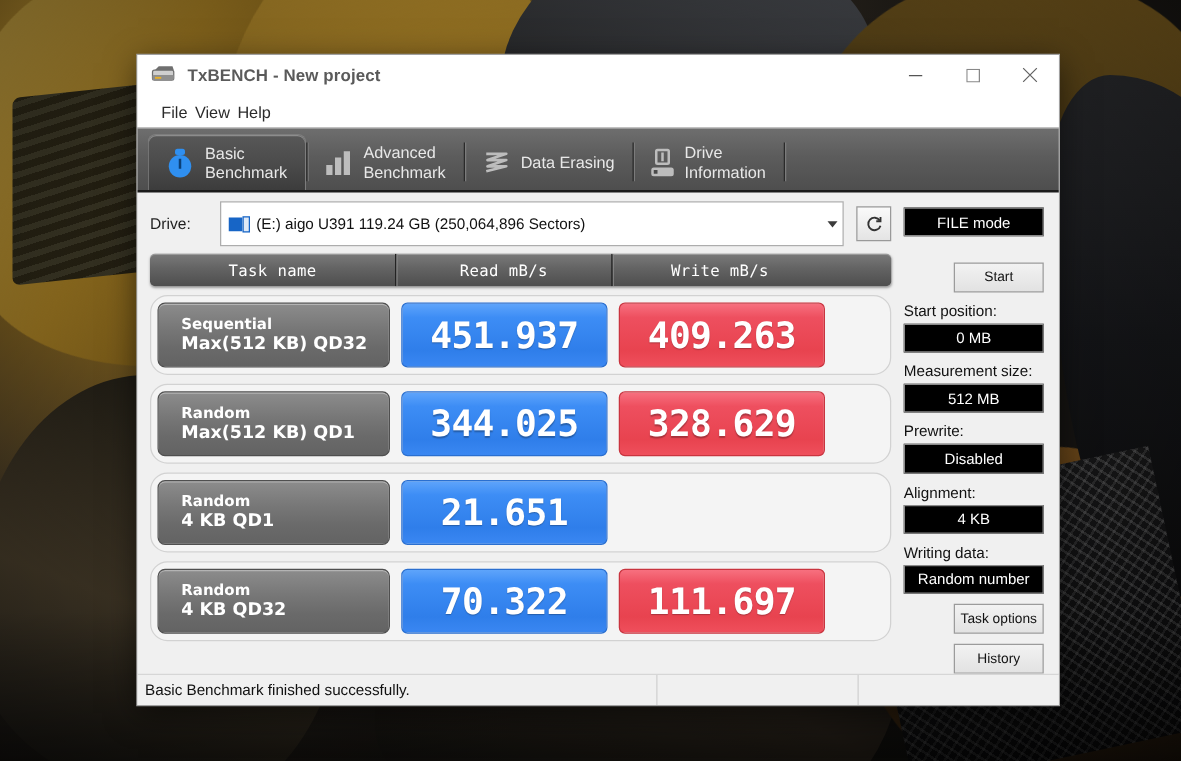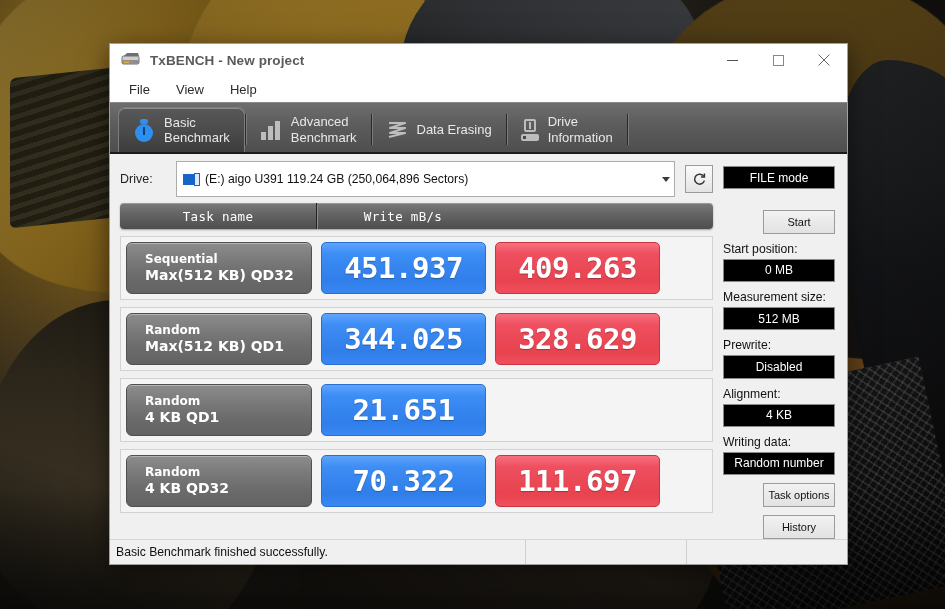--- a/index.html
+++ b/index.html
@@ -47,21 +47,21 @@
     background:#f0f0f0;box-shadow:0 0 0 1px #a0a0a0, 0 6px 24px rgba(0,0,0,.55);
     display:flex;flex-direction:column;
   }
   
   #titlebar{height:32px;background:#ffffff;display:flex;align-items:center;flex:0 0 auto;}
   #title-icon{width:22px;height:18px;margin-left:10px;position:relative;flex:0 0 auto;}
   #title-text{margin-left:8px;font-size:13.5px;color:#5a5a5a;letter-spacing:.1px;font-weight:bold;}
   #wincontrols{margin-left:auto;display:flex;height:32px;}
   .wbtn{width:46px;height:32px;display:flex;align-items:center;justify-content:center;color:#555;}
   
-  #menubar{height:26px;background:#ffffff;display:flex;align-items:center;padding-left:16px;gap:20px;flex:0 0 auto;}
+  #menubar{height:26px;background:#ffffff;display:flex;align-items:center;padding-left:16px;flex:0 0 auto;}
   .menu-item{font-size:13px;color:#2b2b2b;padding:2px 3px;}
 
   
   #tabstrip{height:52px;flex:0 0 auto;
     background:linear-gradient(180deg,#6e6e6e 0%,#5c5c5c 45%,#4e4e4e 100%);
     border-top:1px solid #8a8a8a;border-bottom:2px solid #1b1b1b;
     display:flex;align-items:stretch;padding:4px 0 0 8px;box-sizing:border-box;position:relative;}
   .tab{display:flex;align-items:center;gap:9px;padding:0 14px;position:relative;color:#e8e8e8;}
   .tab .tlabel{font-size:13px;line-height:1.18;white-space:pre-line;}
   .tab.active{background:linear-gradient(180deg,#585858 0%,#4a4a4a 55%,#3c3c3c 100%);
@@ -107,21 +107,21 @@
   #results{margin-top:11px;margin-right:2px;}
   #res-head{display:flex;height:26px;border-radius:4px;overflow:hidden;
     background:linear-gradient(180deg,#7a7a7a 0%,#636363 45%,#4e4e4e 100%);
     box-shadow:inset 0 1px 0 rgba(255,255,255,.25), 0 1px 2px rgba(0,0,0,.35);}
   .rh{display:flex;align-items:center;justify-content:center;color:#fff;
     font-family:"DejaVu Sans Mono", monospace;font-size:12.5px;font-weight:normal;letter-spacing:.3px;}
   .rh.task{width:196px;}
   .rh.read{width:172px;border-left:1px solid #232323;box-shadow:inset 1px 0 0 #8c8c8c;}
   .rh.write{width:172px;border-left:1px solid #232323;box-shadow:inset 1px 0 0 #8c8c8c;}
 
-  .rowbox{margin-top:7px;background:#f4f4f4;border:1px solid #d2d2d2;border-radius:0;padding:5px;display:flex;gap:9px;}
+  .rowbox{margin-top:7px;background:#f4f4f4;border:1px solid #d2d2d2;border-radius:14px;padding:5px;display:flex;gap:9px;}
   .taskbtn{width:186px;height:52px;border-radius:6px;box-sizing:border-box;
     background:linear-gradient(180deg,#8c8c8c 0%,#777777 40%,#6a6a6a 70%,#636363 100%);
     border:1px solid #4f4f4f;box-shadow:inset 0 1px 0 rgba(255,255,255,.35);
     display:flex;flex-direction:column;justify-content:center;padding-left:18px;color:#fff;
     font-family:"DejaVu Sans", sans-serif;}
   .taskbtn .t1{font-size:12px;font-weight:bold;line-height:1.25;}
   .taskbtn .t2{font-size:14px;font-weight:bold;line-height:1.25;}
   .valbox{width:165px;height:52px;border-radius:5px;box-sizing:border-box;
     display:flex;align-items:center;justify-content:center;
     font-family:"DejaVu Sans Mono", monospace;font-weight:bold;font-size:29px;color:#fff;
@@ -260,20 +260,21 @@
           <svg width="15" height="15" viewBox="0 0 15 15">
             <path d="M11.8 4.4 A5 5 0 1 0 12.4 8.6" fill="none" stroke="#333" stroke-width="1.5"></path>
             <path d="M12.4 1.6 L12.4 5.0 L9.0 5.0" fill="none" stroke="#333" stroke-width="1.5"></path>
           </svg>
         </div>
       </div>
 
       <div id="results">
         <div id="res-head">
           <div class="rh task">Task name</div>
+          <div class="rh read">Read mB/s</div>
           <div class="rh write">Write mB/s</div>
         </div>
 
         <div class="rowbox">
           <div class="taskbtn">
             <span class="t1">Sequential</span>
             <span class="t2">Max(512 KB) QD32</span>
           </div>
           <div class="valbox read">451.937</div>
           <div class="valbox write">409.263</div>

